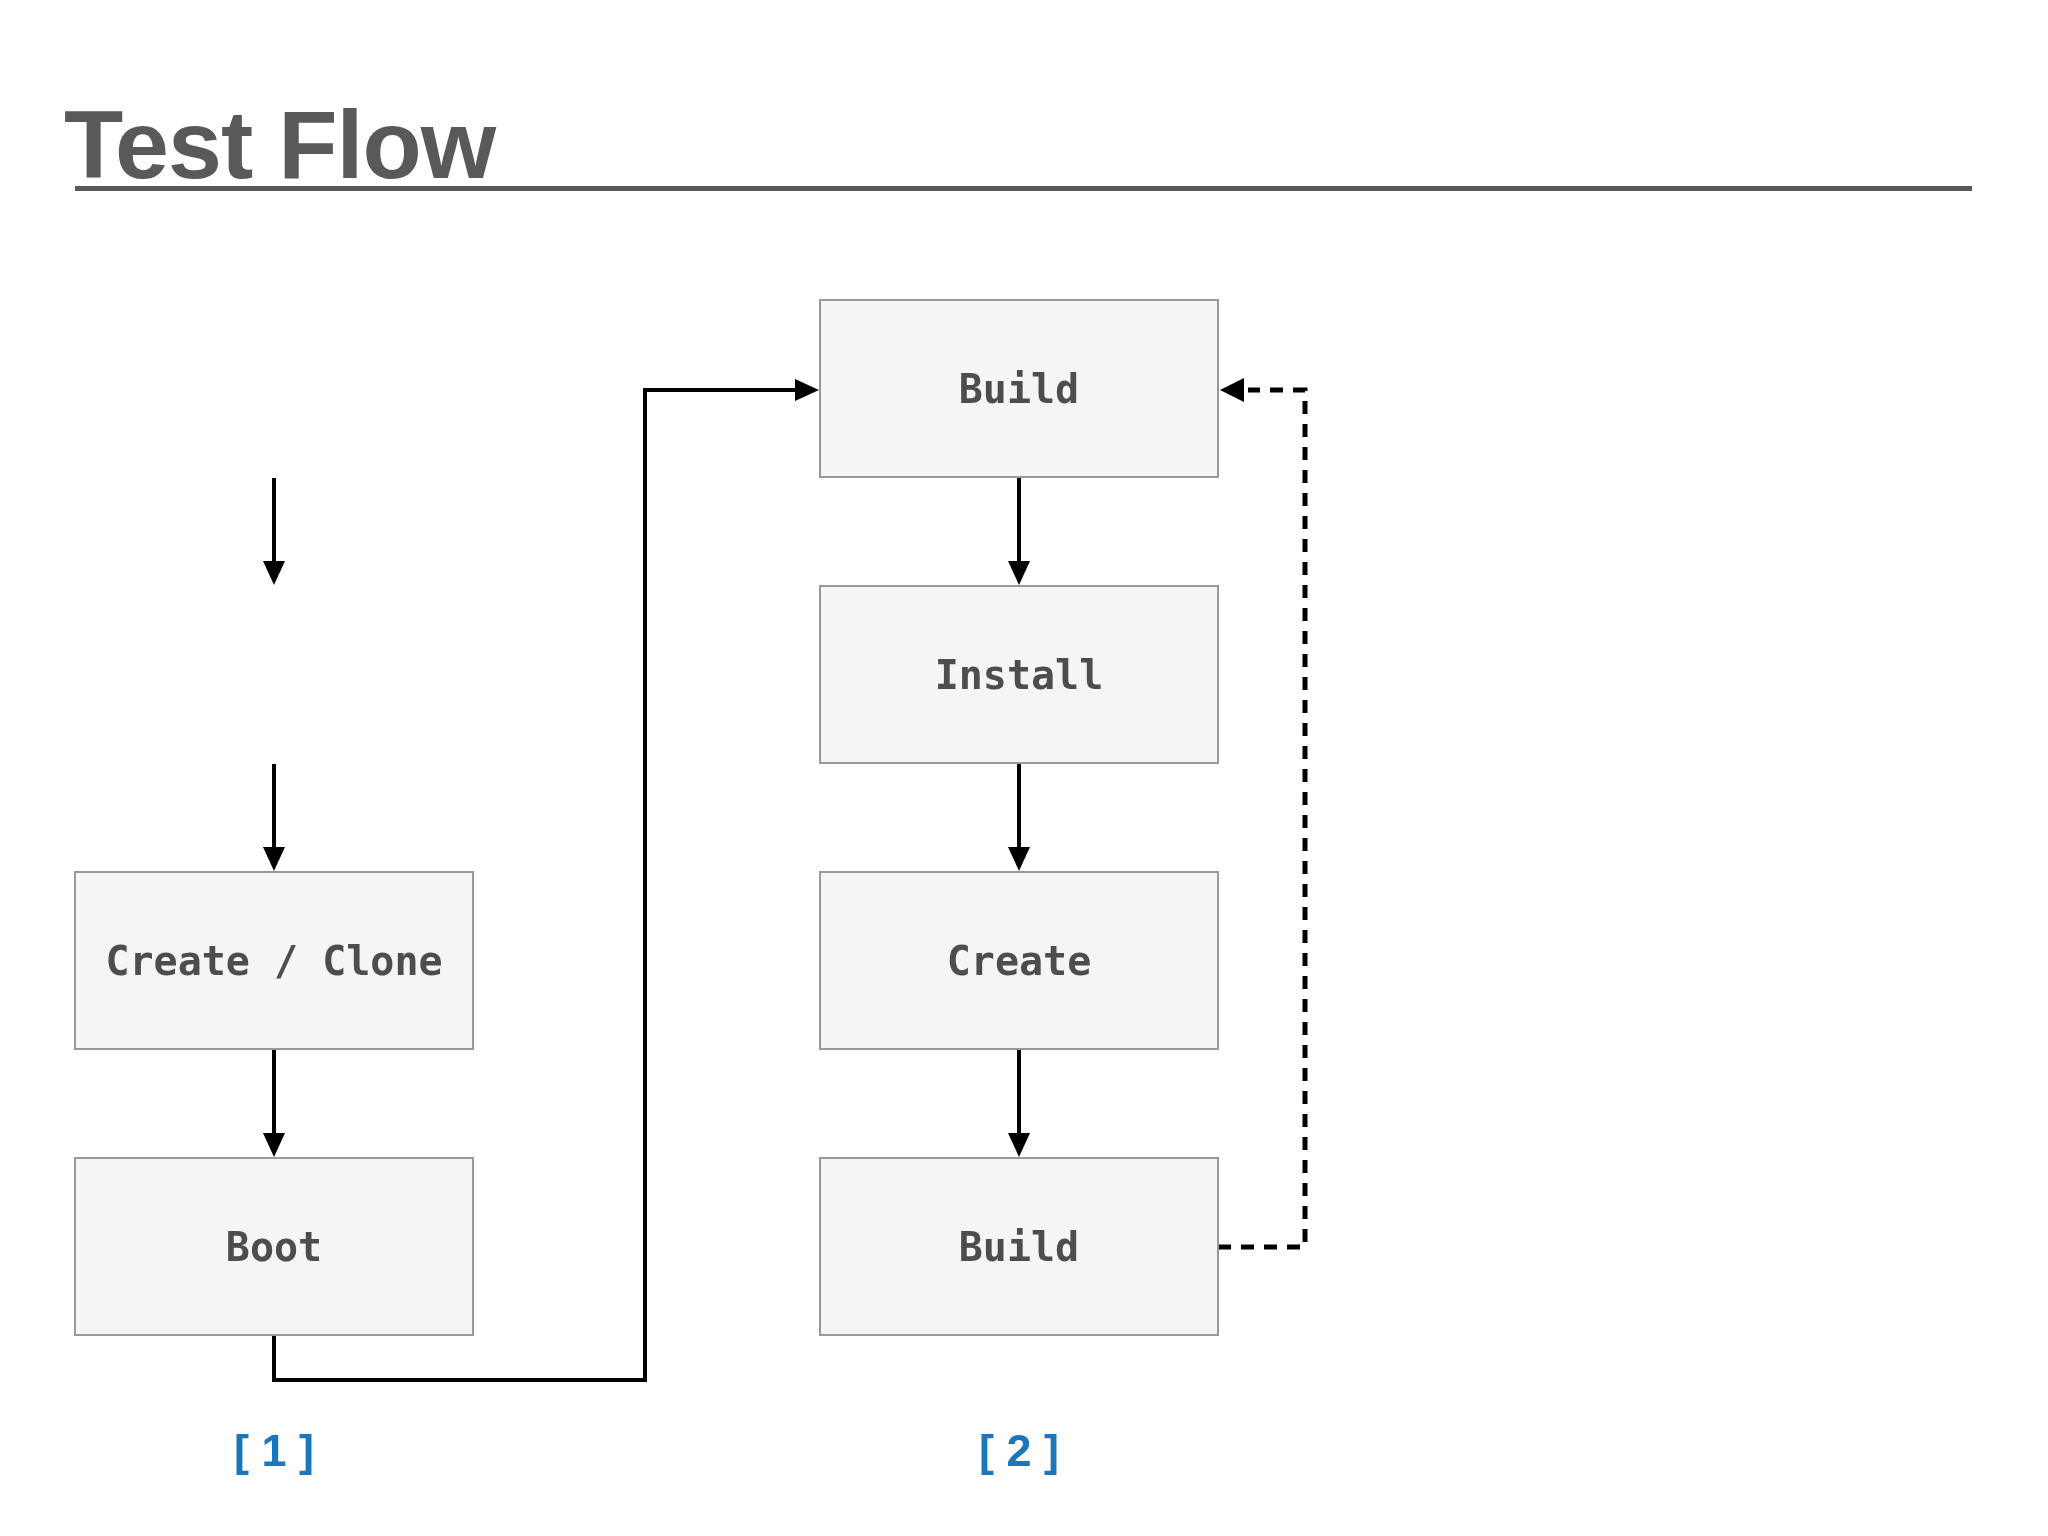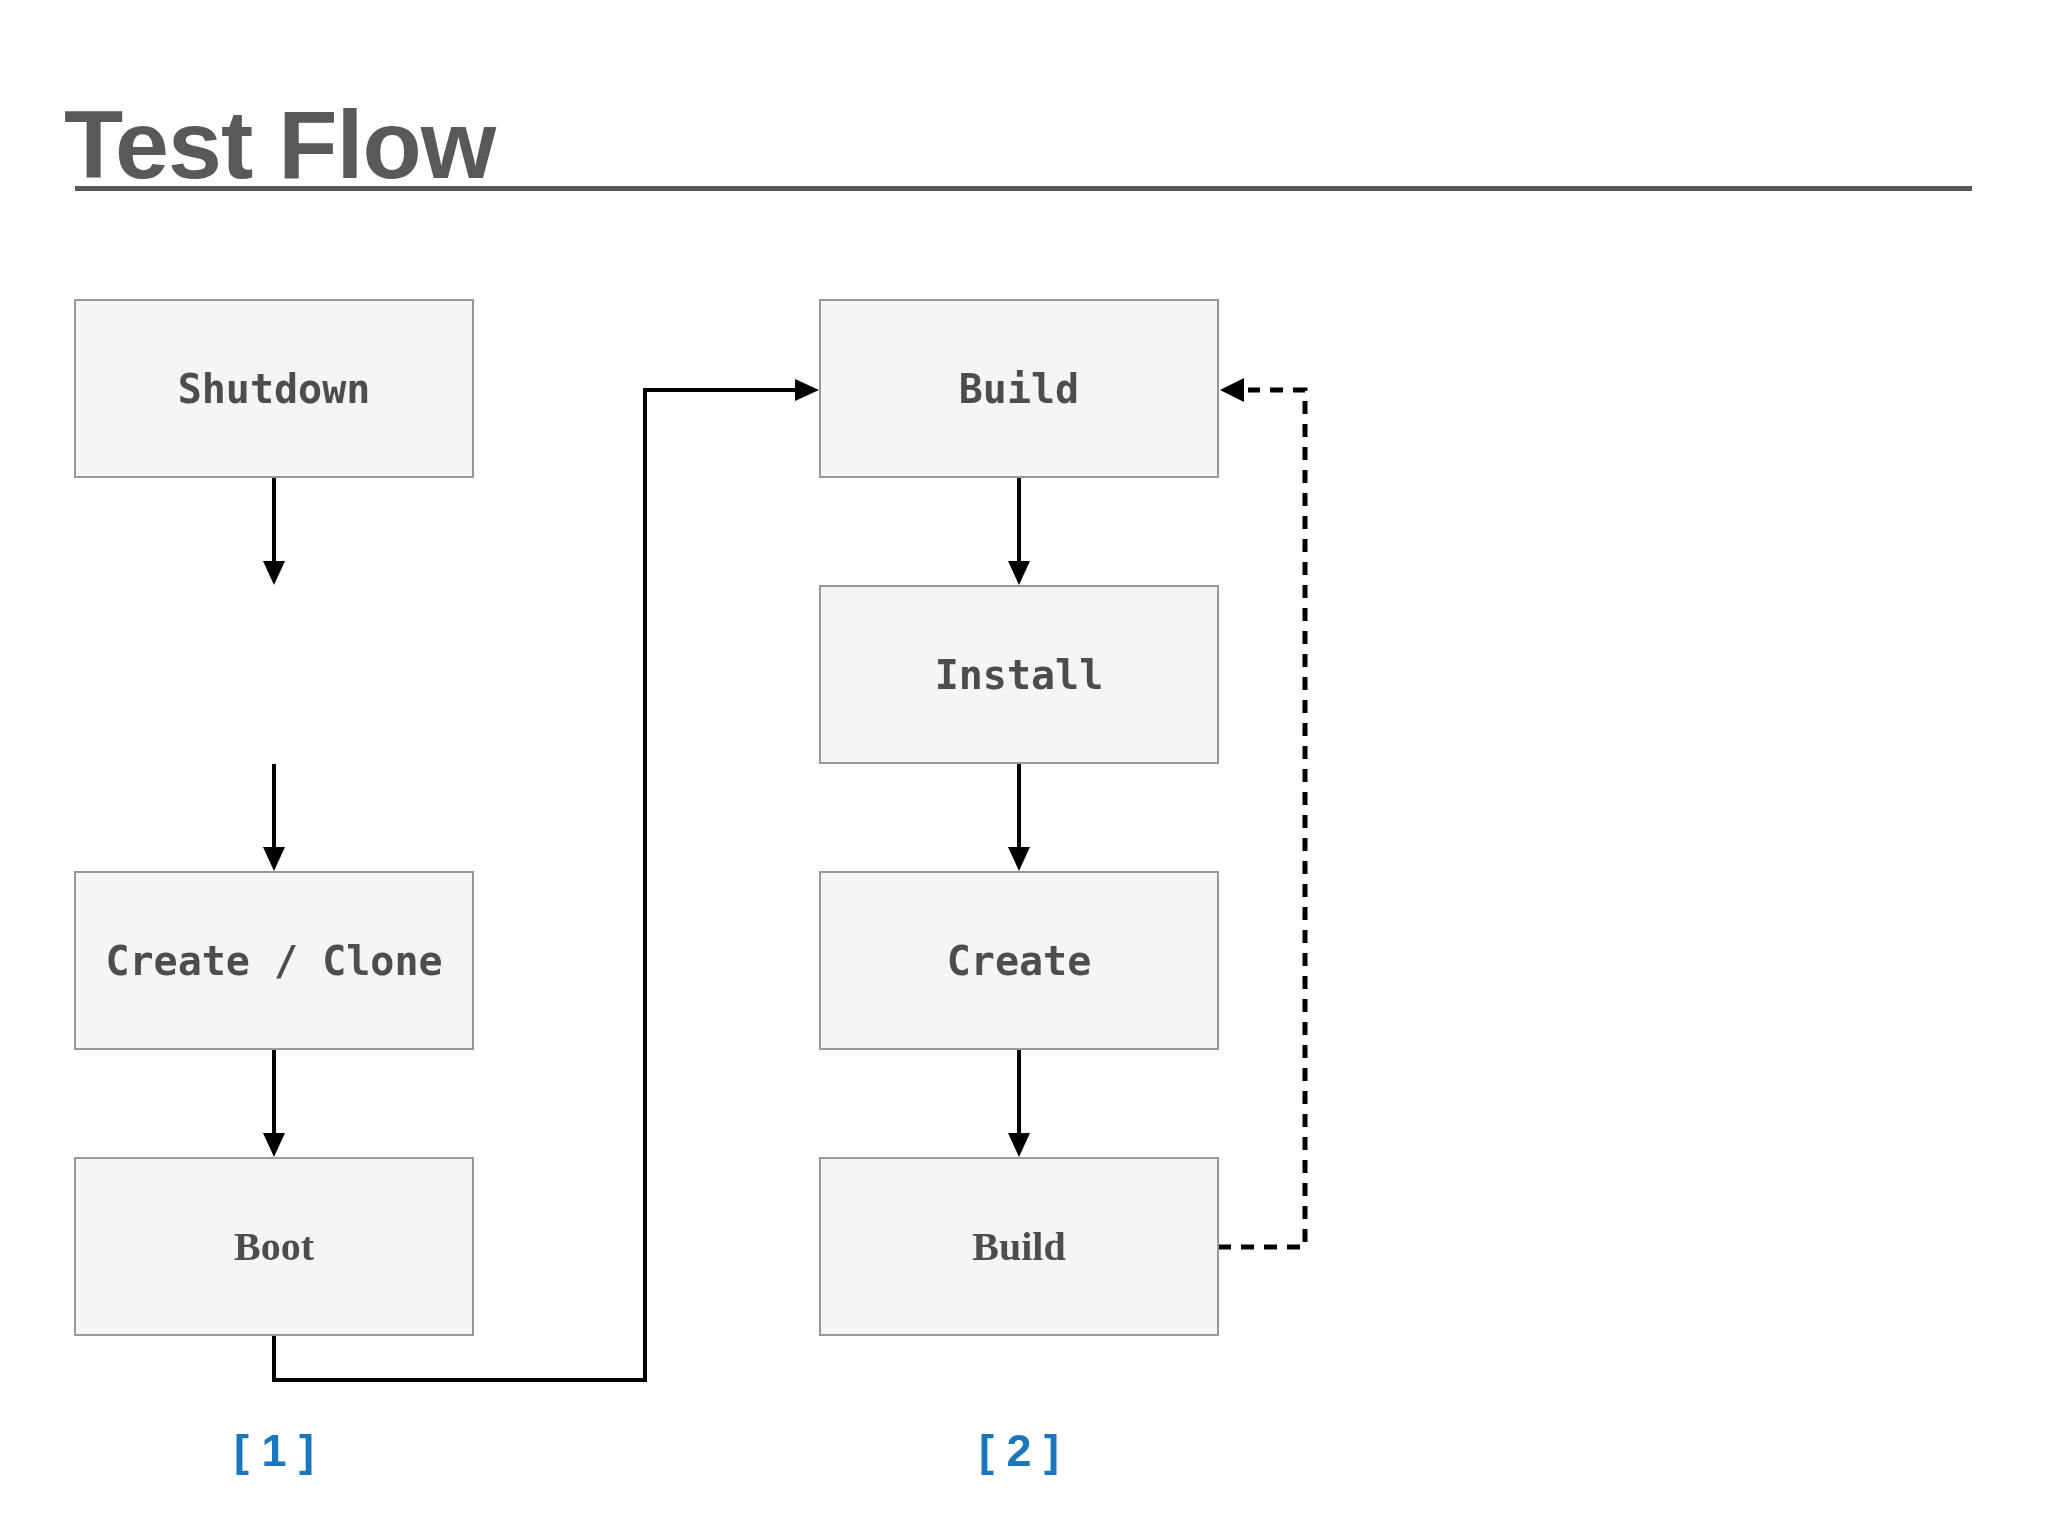--- a/index.html
+++ b/index.html
@@ -9,21 +9,21 @@
               font-family:"Liberation Sans",sans-serif;
               font-size:97px;font-weight:700;line-height:1;color:#595959;letter-spacing:-1px;}
   .title-rule{position:absolute;left:75px;top:186px;width:1897px;height:5px;background:#595959;}
   .connector-layer{position:absolute;left:0;top:0;width:2048px;height:1536px;}
   .node{position:absolute;width:400px;height:179px;box-sizing:border-box;
         background:#f5f5f5;border:2px solid #999999;
         display:flex;align-items:center;justify-content:center;
         font-family:"DejaVu Sans Mono","Liberation Mono",monospace;
         font-weight:700;font-size:40px;color:#4d4d4d;white-space:pre;}
   .col1{left:74px;} .col2{left:819px;}
-  .row1{top:299px;} .row2{top:585px;} .row3{top:871px;} .row4{top:1157px;font-family:Liberation Serif, serif;}
+  .row1{top:299px;} .row2{top:585px;} .row3{top:871px;} .row4{top:1157px;}
   .footnote{position:absolute;width:400px;top:1428px;text-align:center;
             font-family:"Liberation Sans",sans-serif;font-weight:700;
             font-size:45px;line-height:1;color:#1a76bd;white-space:pre;}
 </style>
 </head>
 <body>
 
 <div class="slide">
 
   <h1 class="page-title">Test Flow</h1>
@@ -61,21 +61,20 @@
       <path d="M 274 1336 L 274 1380 L 645 1380 L 645 390 L 796 390" stroke="#000" stroke-width="4" fill="none" stroke-linejoin="miter"></path>
       <polygon points="819,390 795,379 795,401" fill="#000"></polygon>
     </g>
 
     <g>
       <path d="M 1218 1247 L 1305 1247 L 1305 390 L 1248 390" stroke="#000" stroke-width="5" fill="none" stroke-dasharray="13 10"></path>
       <polygon points="1220,390 1244,378 1244,402" fill="#000"></polygon>
     </g>
   </svg>
 
-  <div class="node col1 row1">Shutdown</div>
   <div class="node col1 row3">Create / Clone</div>
   <div class="node col1 row4">Boot</div>
 
   <div class="node col2 row1">Build</div>
   <div class="node col2 row2">Install</div>
   <div class="node col2 row3">Create</div>
   <div class="node col2 row4">Build</div>
 
   <div class="footnote col1">[ 1 ]</div>
   <div class="footnote col2">[ 2 ]</div>

